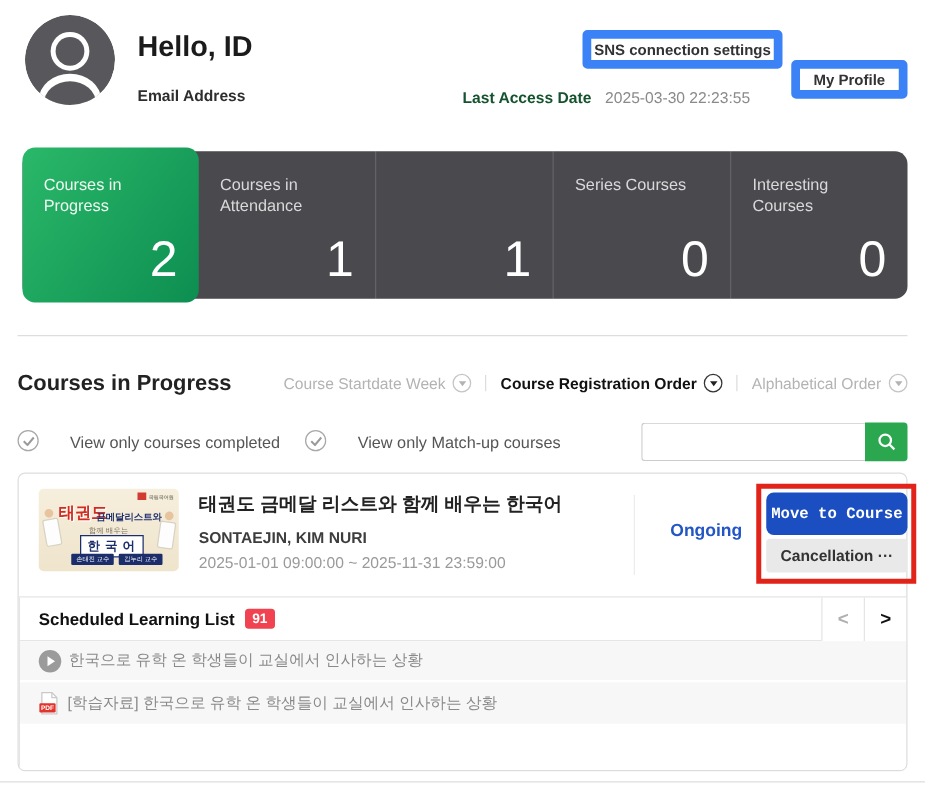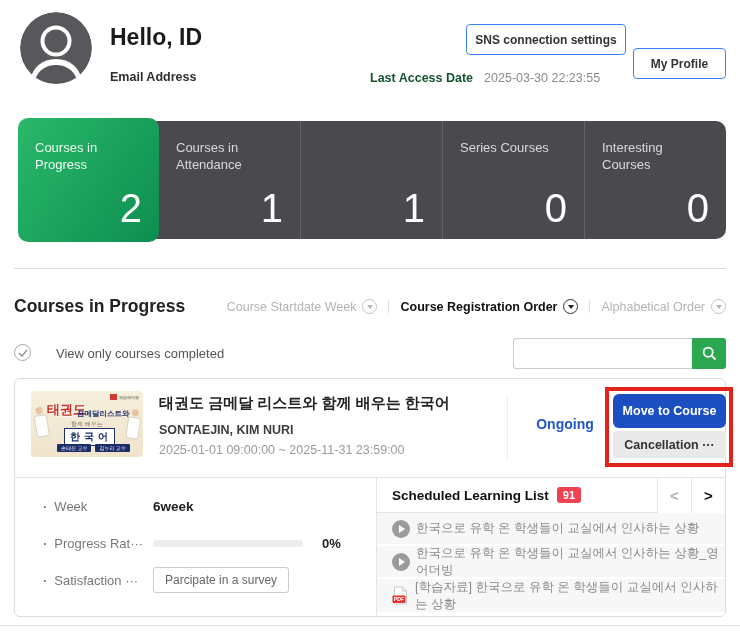--- a/index.html
+++ b/index.html
@@ -3,21 +3,21 @@
 <meta charset="utf-8">
 <style>
   * { margin:0; padding:0; box-sizing:border-box; }
   body { background:#fff; font-family:"Liberation Sans", sans-serif; }
   .page { position:relative; width:740px; height:636px; background:#fff; overflow:hidden; }
 
   
   .avatar { position:absolute; left:20px; top:12px; width:72px; height:72px; border-radius:50%; overflow:hidden; }
   .greeting { position:absolute; left:110px; top:24px; font-size:23px; font-weight:700; color:#1b1b1b; }
   .email { position:absolute; left:110px; top:70px; font-size:12.5px; font-weight:700; color:#2e2e2e; }
-  .hdr-btn { position:absolute; top:24px; height:31px; background:#fff; border:1px solid #3b82f6; border-radius:4px;
+  .hdr-btn { position:absolute; top:24px; height:31px; background:#fff; border:7px solid #3b82f6; border-radius:4px;
              font-size:12px; font-weight:700; color:#333; display:flex; align-items:center; justify-content:center; cursor:pointer; }
   .btn-sns { right:114px; width:160px; }
   .btn-profile { right:14px; width:93px;margin-top:24px; }
   .last-access { position:absolute; left:370px; top:71px; display:flex; gap:11px; align-items:baseline; }
   .last-access .lbl { font-size:12.5px; font-weight:700; color:#14532d; }
   .last-access .val { font-size:12.5px; color:#8a8a8a; }
 
   
   .stats { position:absolute; left:18px; right:14px; top:121px; height:118px; background:#4a4a4e;
            border-radius:10px; display:flex; }
@@ -99,21 +99,21 @@
   .sched-row { height:33px; background:#f7f7f7; display:flex; align-items:center; gap:6px; padding-left:15px; border-bottom:2px solid #fff; cursor:pointer; }
   .sched-row:last-child { border-bottom:none; }
   .sched-text { font-size:12.5px; color:#8a8a8a; }
   .play { width:18px; height:18px; border-radius:50%; background:#9b9b9b; position:relative; flex:none; }
   .play::after { content:""; position:absolute; left:7px; top:5px; width:0; height:0;
                  border-left:6px solid #fff; border-top:4px solid transparent; border-bottom:4px solid transparent; }
 
   
   .annot { position:absolute; left:605px; top:387px; width:128px; height:80px; border:4px solid #e2231a; background:transparent; z-index:5; }
   .annot-inner { padding:3px 4px; }
-  .move-btn { width:113px; height:34px; background:#1b4ec0; border:none; border-radius:6px; color:#fff; font-size:12.5px; font-weight:700; cursor:pointer; font-family:Liberation Sans, sans-serif; }
+  .move-btn { width:113px; height:34px; background:#1b4ec0; border:none; border-radius:6px; color:#fff; font-size:12.5px; font-weight:700; cursor:pointer; font-family:Liberation Mono, monospace; }
   .cancel-btn { width:113px; height:27px; margin-top:3px; background:#e9e9e9; border:none; border-radius:3px; color:#333; font-size:12.5px; font-weight:700; cursor:pointer; font-family:"Liberation Sans",sans-serif; }
 
   .rule-bottom { position:absolute; left:0; right:0; top:625px; border-top:1px solid #ddd; }
 </style>
 </head>
 <body>
 
 <div class="page">
 
   <div class="avatar">
@@ -183,20 +183,28 @@
   </div>
 
   <div class="filters">
     <div class="chk">
       <span class="chk-circle">
         <svg width="10" height="8" viewBox="0 0 10 8">
             <polyline points="1,4 4,7 9,1" fill="none" stroke="#9a9a9a" stroke-width="1.6"></polyline>
           </svg>
       </span>
       <span class="chk-label">View only courses completed</span>
+    </div>
+    <div class="chk">
+      <span class="chk-circle">
+        <svg width="10" height="8" viewBox="0 0 10 8">
+            <polyline points="1,4 4,7 9,1" fill="none" stroke="#9a9a9a" stroke-width="1.6"></polyline>
+          </svg>
+      </span>
+      <span class="chk-label">View only Match-up courses</span>
     </div>
   </div>
   <div class="search">
     <input type="text" value="" style="">
     <button>
       <svg width="15" height="15" viewBox="0 0 15 15">
         <circle cx="6.2" cy="6.2" r="4.6" fill="none" stroke="#fff" stroke-width="1.8"></circle>
         <line x1="9.8" y1="9.8" x2="13.5" y2="13.5" stroke="#fff" stroke-width="1.8"></line>
       </svg>
     </button>
@@ -227,54 +235,35 @@
         </div>
       </div>
       <div class="c-title">태권도 금메달 리스트와 함께 배우는 한국어</div>
       <div class="c-inst">SONTAEJIN, KIM NURI</div>
       <div class="c-period">2025-01-01 09:00:00 ~ 2025-11-31 23:59:00</div>
       <div class="c-vline"></div>
       <div class="c-status">Ongoing</div>
     </div>
 
     <div class="card-bottom">
-      <div class="detail-panel">
-        <div class="d-row">
-          <span class="d-label">Week</span>
-          <span class="d-value">6week</span>
-        </div>
-        <div class="d-row">
-          <span class="d-label">Progress Rat···</span>
-          <span class="pbar"><span class="fill" style="width:0%"></span></span>
-          <span class="ppct">0%</span>
-        </div>
-        <div class="d-row">
-          <span class="d-label">Satisfaction ···</span>
-          <button class="survey-btn">Parcipate in a survey</button>
-        </div>
-      </div>
 
       <div class="sched">
         <div class="sched-head">
           <span class="sched-title">Scheduled Learning List</span>
           <span class="badge">91</span>
           <div class="nav">
             <div class="nav-btn nav-prev">&lt;</div>
             <div class="nav-btn nav-next">&gt;</div>
           </div>
         </div>
         <div class="sched-row">
           <span class="play"></span>
           <span class="sched-text">한국으로 유학 온 학생들이 교실에서 인사하는 상황</span>
         </div>
         <div class="sched-row">
-          <span class="play"></span>
-          <span class="sched-text">한국으로 유학 온 학생들이 교실에서 인사하는 상황_영어더빙</span>
-        </div>
-        <div class="sched-row">
           <svg width="17" height="19" viewBox="0 0 17 19" style="flex:none">
             <path d="M2.5 1 h8 l4 4 v13 h-12 z" fill="#fff" stroke="#c9c9c9" stroke-width="1"></path>
             <path d="M10.5 1 v4 h4" fill="none" stroke="#c9c9c9" stroke-width="1"></path>
             <rect x="0.5" y="9.5" width="13" height="7.5" rx="1" fill="#e2342b"></rect>
             <text x="7" y="15.2" font-size="5.2" font-weight="bold" fill="#fff" text-anchor="middle" font-family="Liberation Sans, sans-serif">PDF</text>
           </svg>
           <span class="sched-text">[학습자료] 한국으로 유학 온 학생들이 교실에서 인사하는 상황</span>
         </div>
       </div>
     </div>

